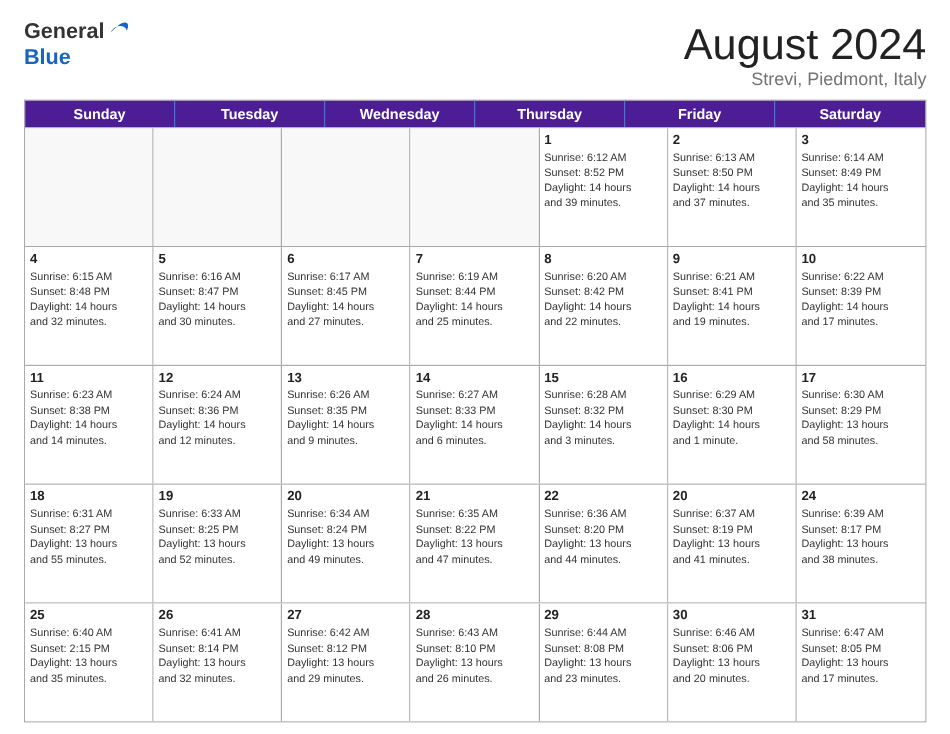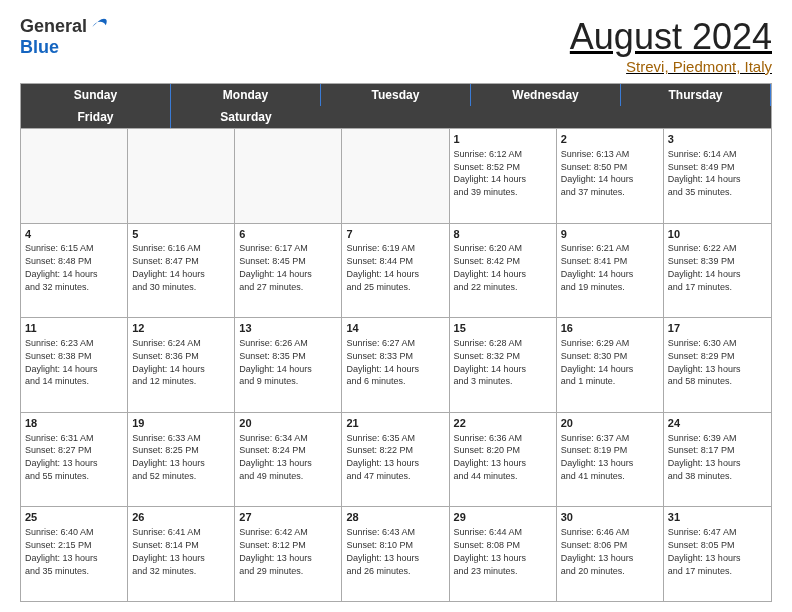--- a/index.html
+++ b/index.html
@@ -40,41 +40,40 @@
     .logo-blue {
       color: #1565c0;
     }
     .logo-icon {
       width: 20px;
       height: 20px;
       margin-left: 2px;
     }
     .title-block {
       text-align: right;
-      text-decoration: underline;
     }
     .month-title {
       font-size: 36px;
       font-weight: normal;
       color: #222;
     }
     .location {
       font-size: 15px;
-      color: #a16207;
+      color: #737373;
     }
     .calendar {
       flex: 1;
       display: flex;
       flex-direction: column;
       border: 1px solid #aaa;
     }
     .cal-header {
       display: grid;
-      grid-template-columns: repeat(5, 1fr);
-      background-color: #404040;
+      grid-template-columns: repeat(6, 1fr);
+      background-color: #4c1d95;
     }
     .cal-header-cell {
       color: #fff;
       text-align: center;
       padding: 4px 2px;
       font-size: 12px;
       font-weight: bold;
       border-right: 1px solid #3a7bd5;
     }
     .cal-header-cell:last-child { border-right: none; }
@@ -130,21 +129,20 @@
     </div>
     <div class="title-block">
       <div class="month-title">August 2024</div>
       <div class="location">Strevi, Piedmont, Italy</div>
     </div>
   </div>
 
   <div class="calendar">
     <div class="cal-header">
     <div class="cal-header-cell">Sunday</div>
-        <div class="cal-header-cell">Monday</div>
         <div class="cal-header-cell">Tuesday</div>
         <div class="cal-header-cell">Wednesday</div>
         <div class="cal-header-cell">Thursday</div>
         <div class="cal-header-cell">Friday</div>
         <div class="cal-header-cell">Saturday</div>
       </div>
     <div class="cal-body">
     <div class="cal-row">
           <div class="cal-cell empty"></div>
           <div class="cal-cell empty"></div>

